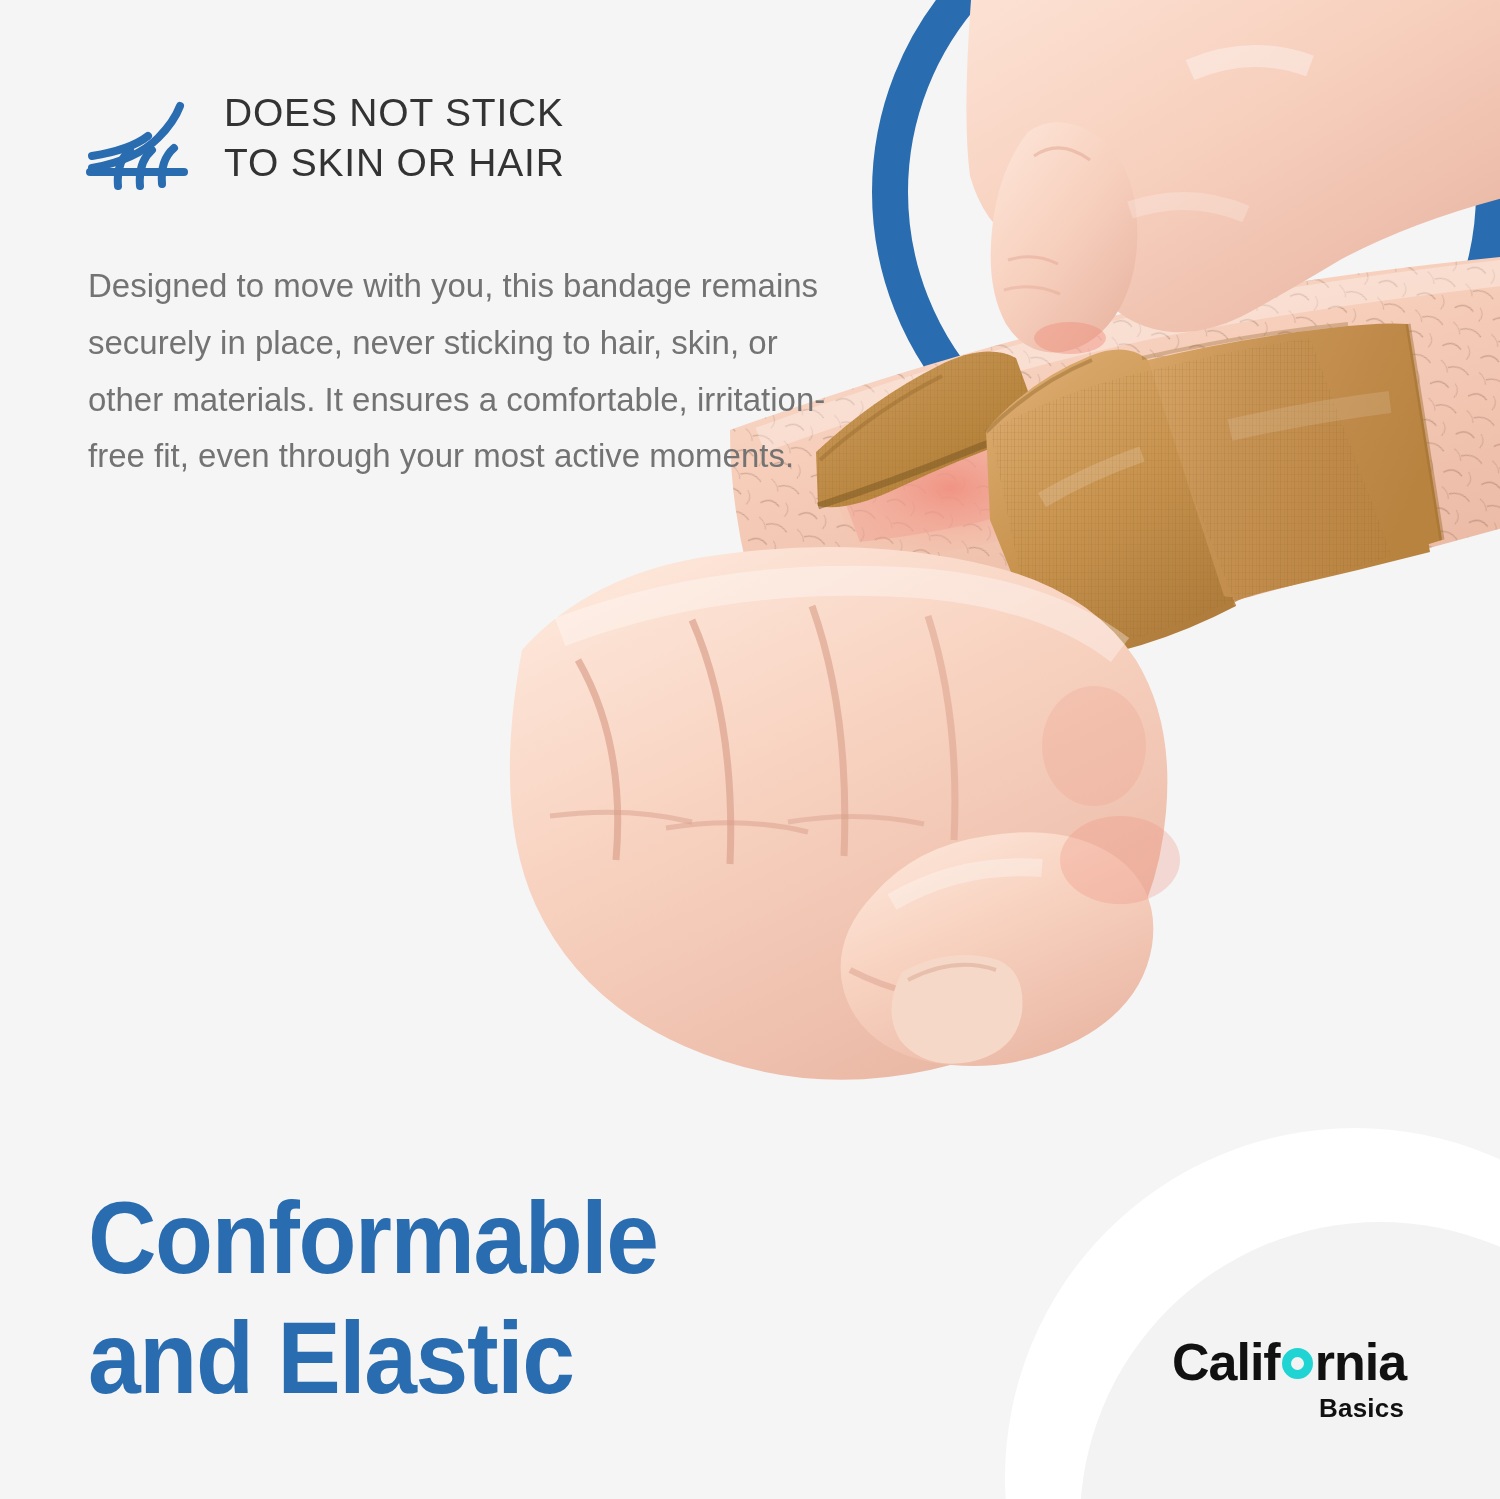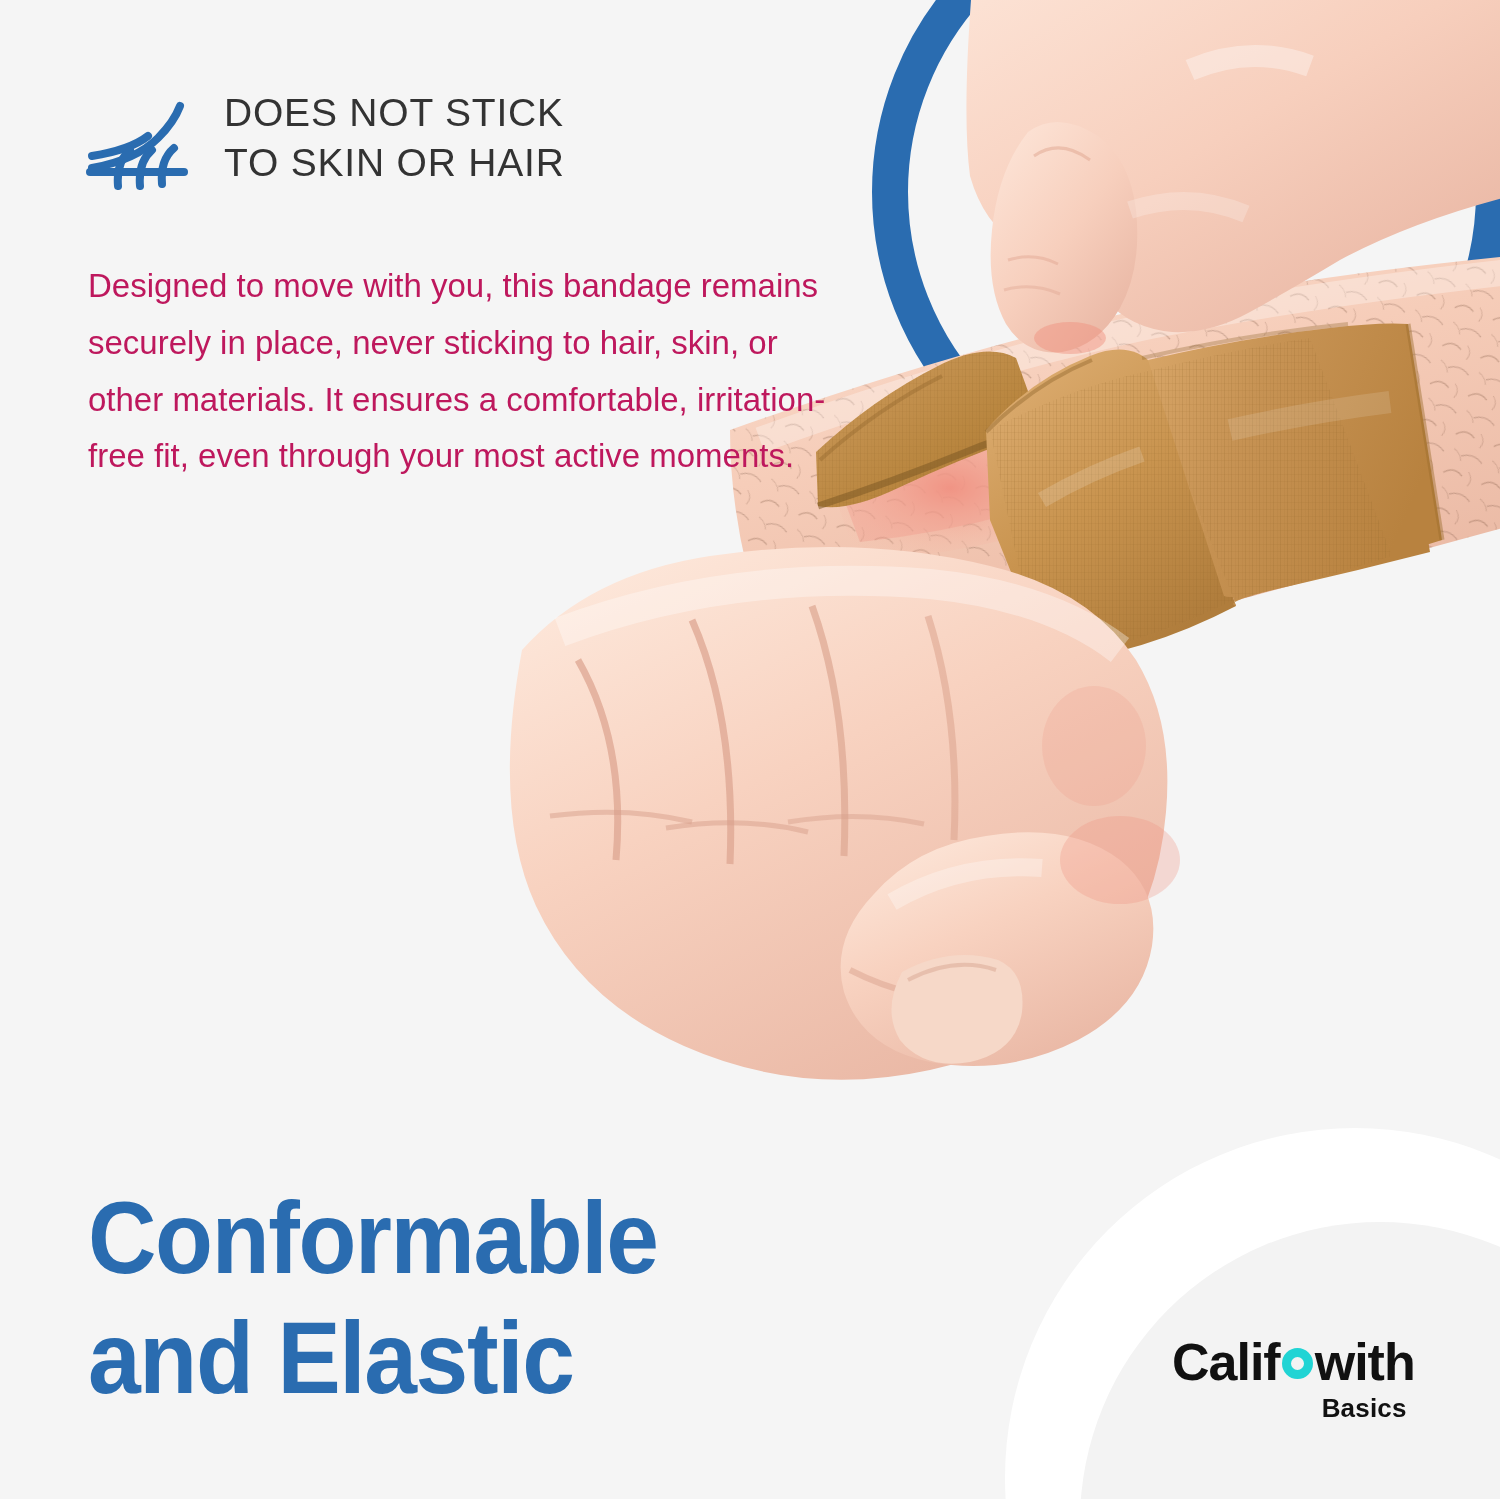--- a/index.html
+++ b/index.html
@@ -86,21 +86,21 @@
 
   
   .body-copy {
     position: absolute;
     left: 88px;
     top: 258px;
     width: 760px;
     font-size: 33px;
     font-weight: 300;
     line-height: 1.72;
-    color: #be185d;
+    color: #737373;
     margin: 0;
     z-index: 10;
   }
 
   
   .headline {
     position: absolute;
     left: 88px;
     top: 1178px;
     width: 880px;
@@ -145,21 +145,21 @@
     position: relative;
     top: -1px;
   }
   .logo-sub {
     font-size: 26px;
     font-weight: 700;
     letter-spacing: 0.2px;
     color: #111111;
     line-height: 1;
     margin-top: 7px;
-    margin-right: 8px;
+    margin-right: 2px;
   }
 </style>
 </head>
 <body>
 
 <div class="canvas">
 
   <div class="blue-ring"></div>
   <div class="white-ring"></div>
   <div class="gray-inner"></div>
@@ -338,18 +338,18 @@
 
   <p class="body-copy">Designed to move with you, this bandage remains securely in place, never sticking to hair, skin, or other materials. It ensures a comfortable, irritation-free fit, even through your most active moments.</p>
 
   <h1 class="headline">Conformable
 and Elastic</h1>
 
   <div class="logo">
     <div class="logo-word">
       <span>Calif</span>
       <span class="logo-o"></span>
-      <span>with</span>
+      <span>rnia</span>
     </div>
     <div class="logo-sub">Basics</div>
   </div>
 
 </div>
 
 </body></html>

